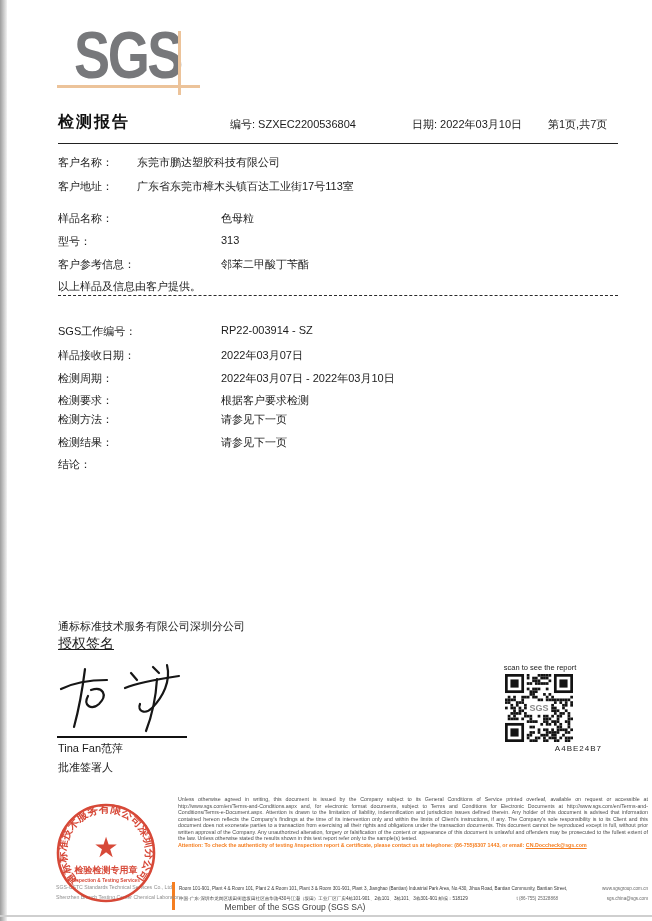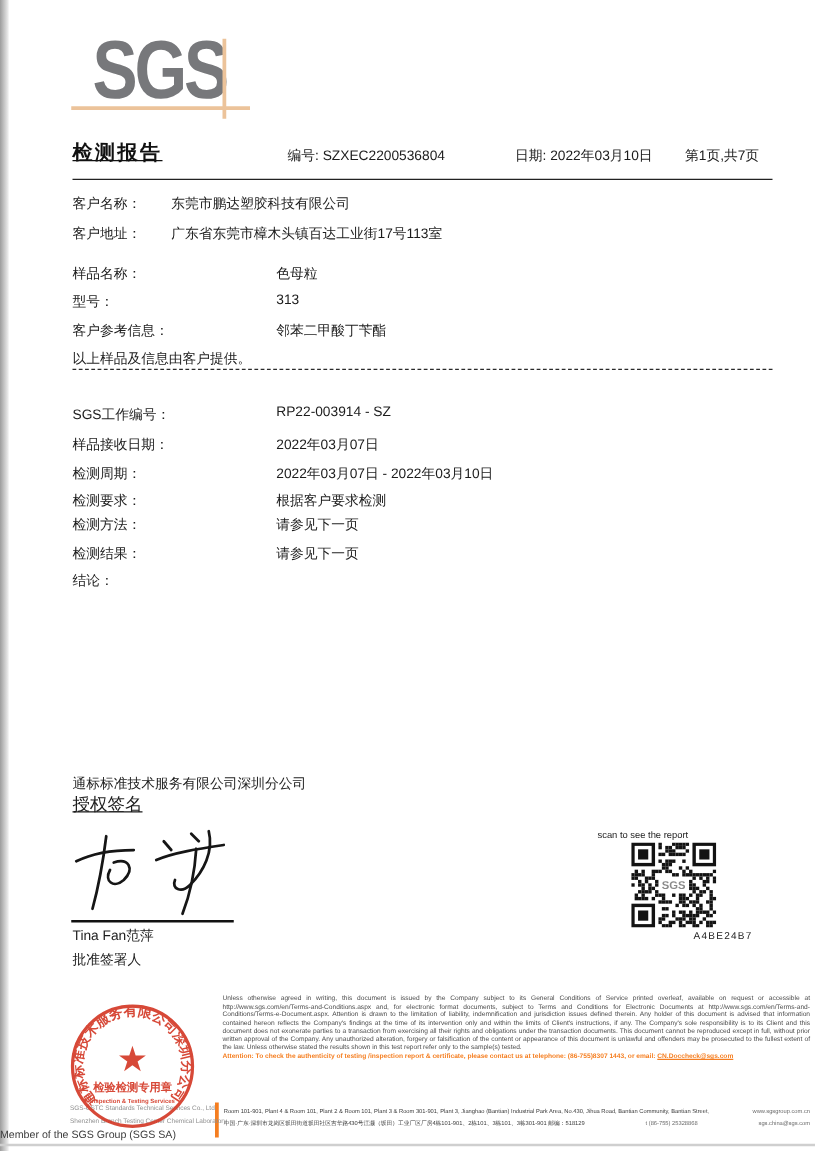--- a/index.html
+++ b/index.html
@@ -14,21 +14,21 @@
   .scan-bottom{position:absolute;left:0;top:915px;width:652px;height:2px;background:#cfcfcf;}
 
   
   .logo-text{position:absolute;left:74px;top:22px;font-size:66px;line-height:1;
     font-weight:800;color:#77787b;letter-spacing:-3px;
     transform:scaleX(0.82);transform-origin:left top;}
   .logo-hline{position:absolute;left:57px;top:85px;width:143px;height:2.5px;background:#ecc39a;}
   .logo-vline{position:absolute;left:178px;top:31px;width:2.5px;height:64px;background:#ecc39a;}
 
   
-  .doc-title{position:absolute;left:58px;top:112px;font-size:16px;font-weight:700;letter-spacing:2px;color:#111;text-decoration:underline;}
+  .doc-title{position:absolute;left:58px;top:112px;font-size:16px;font-weight:700;letter-spacing:2px;color:#111;}
   .report-no{position:absolute;left:230px;top:117px;font-size:11px;}
   .report-date{position:absolute;left:412px;top:117px;font-size:11px;}
   .page-no{position:absolute;left:548px;top:117px;font-size:11px;}
 
   .hr-solid{position:absolute;left:58px;top:143px;width:560px;height:0;border-top:1.5px solid #222;}
   .hr-dash{position:absolute;left:58px;top:295px;width:560px;height:0;border-top:1.5px dashed #2a2a2a;}
 
   .row{position:absolute;left:58px;font-size:11px;white-space:nowrap;}
   .row .val{position:absolute;white-space:nowrap;}
   .val-c{left:79px;}   
@@ -37,39 +37,39 @@
   .conclusion-text{position:absolute;left:221px;top:457px;width:403px;
     font-size:11px;line-height:19px;text-align:justify;}
 
   .sig-company{position:absolute;left:58px;top:619px;font-size:11px;}
   .sig-auth{position:absolute;left:58px;top:635px;font-size:14px;text-decoration:underline;}
   .sig-svg{position:absolute;left:55px;top:657px;}
   .sig-line{position:absolute;left:57px;top:736px;width:130px;height:1.5px;background:#111;}
   .sig-name{position:absolute;left:58px;top:741px;font-size:11px;}
   .sig-title{position:absolute;left:58px;top:760px;font-size:11px;}
 
-  .qr-caption{position:absolute;left:478px;top:663px;width:124px;text-align:left;font-size:7.5px;color:#222;}
+  .qr-caption{position:absolute;left:478px;top:663px;width:124px;text-align:center;font-size:7.5px;color:#222;}
   .qr-svg{position:absolute;left:505px;top:674px;}
   .qr-code-text{position:absolute;left:478px;top:744px;width:124px;text-align:right;
     font-size:8px;letter-spacing:1px;color:#222;}
 
   .footer-text{position:absolute;left:178px;top:796px;width:470px;}
   .legal{font-size:5.3px;line-height:6.55px;color:#4d4d4d;text-align:justify;margin:0;}
   .attention{font-size:5.3px;line-height:6.55px;color:#f57e20;font-weight:700;text-align:left;margin:0;}
   .attention .email{text-decoration:underline;}
 
   .stamp-svg{position:absolute;left:50px;top:797px;opacity:0.92;z-index:3;}
   .cstc-lines{position:absolute;left:56px;top:883px;font-size:5.2px;line-height:9.5px;color:#8f8f8f;z-index:1;white-space:nowrap;}
 
   .addr-bar{position:absolute;left:172px;top:882px;width:2.5px;height:28px;background:#f57e20;}
   .addr-block{position:absolute;left:179px;top:884px;width:469px;font-size:4.6px;color:#3a3a3a;}
   .addr-row{display:flex;justify-content:space-between;align-items:baseline;line-height:10px;white-space:nowrap;}
   .addr-main{overflow:hidden;max-width:388px;}
   .addr-side{color:#6a6a6a;margin-left:4px;}
-  .member-line{position:absolute;left:0;top:902px;width:590px;text-align:left;font-size:8.5px;color:#3c3c3c;}
+  .member-line{position:absolute;left:0;top:902px;width:590px;text-align:center;font-size:8.5px;color:#3c3c3c;}
 </style>
 </head>
 <body>
 
 <div class="page">
   <div class="scan-edge"></div>
 
   <div class="logo-text">SGS</div>
   <div class="logo-hline"></div>
   <div class="logo-vline"></div>

